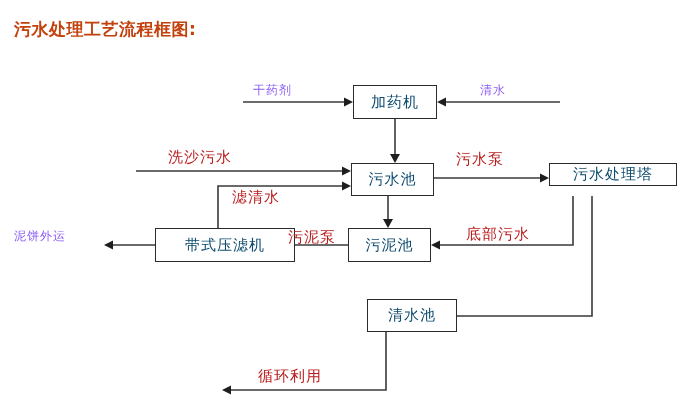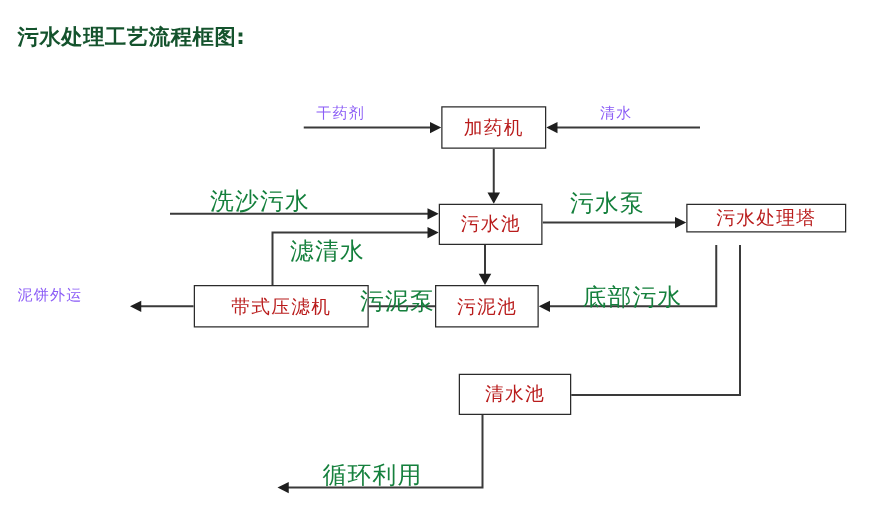--- a/index.html
+++ b/index.html
@@ -19,41 +19,41 @@
     left: 0; top: 0;
     width: 700px;
     height: 420px;
   }
   .title {
     position: absolute;
     left: 14px;
     top: 18px;
     font-size: 17px;
     font-weight: bold;
-    color: #14532d;
+    color: #c2410c;
     letter-spacing: 0.5px;
     white-space: nowrap;
   }
   .node {
     position: absolute;
     box-sizing: border-box;
     border: 1px solid #2b2b2b;
     background: #ffffff;
     display: flex;
     align-items: center;
     justify-content: center;
     font-size: 15px;
-    color: #b91c1c;
+    color: #0c4a6e;
     white-space: nowrap;
     letter-spacing: 1px;
   }
   .edge-label {
     position: absolute;
-    font-size: 19px;
-    color: #15803d;
+    font-size: 15px;
+    color: #b91c1c;
     white-space: nowrap;
     letter-spacing: 1px;
     background: transparent;
   }
   .io-label {
     position: absolute;
     font-size: 12px;
     color: #8b5cf6;
     white-space: nowrap;
     letter-spacing: 1px;

